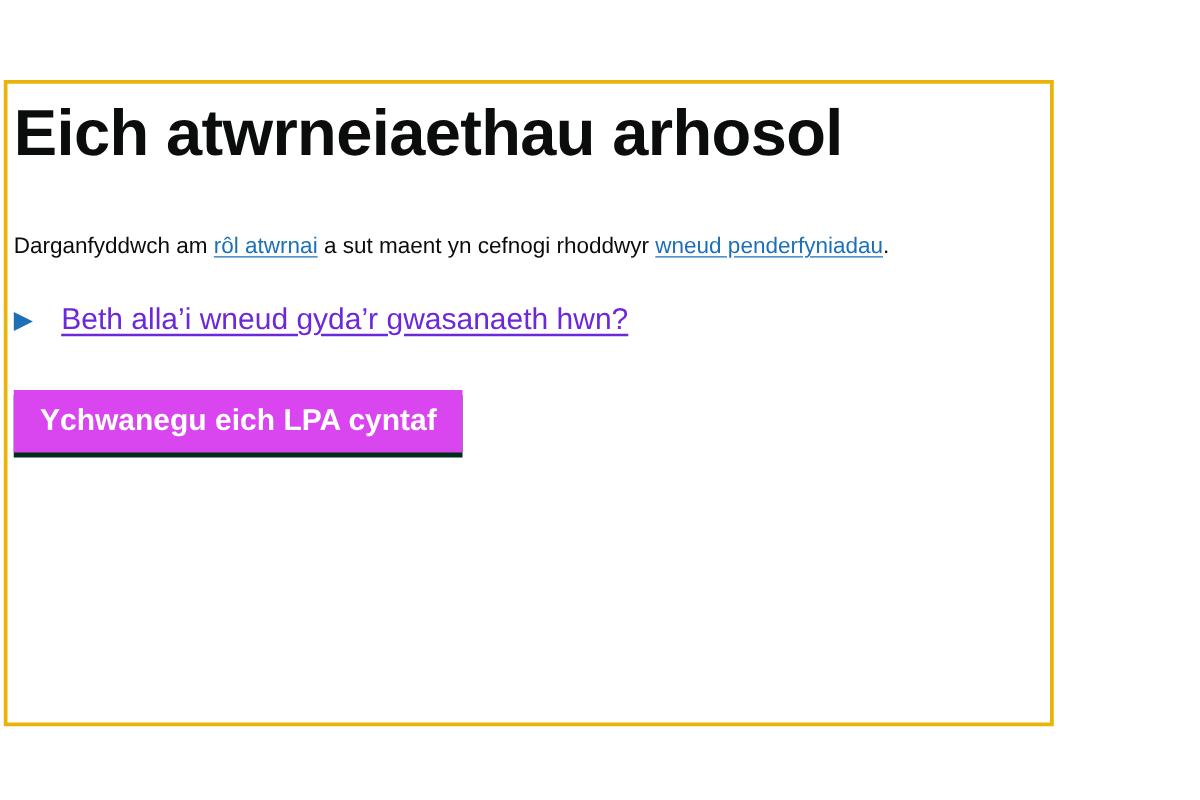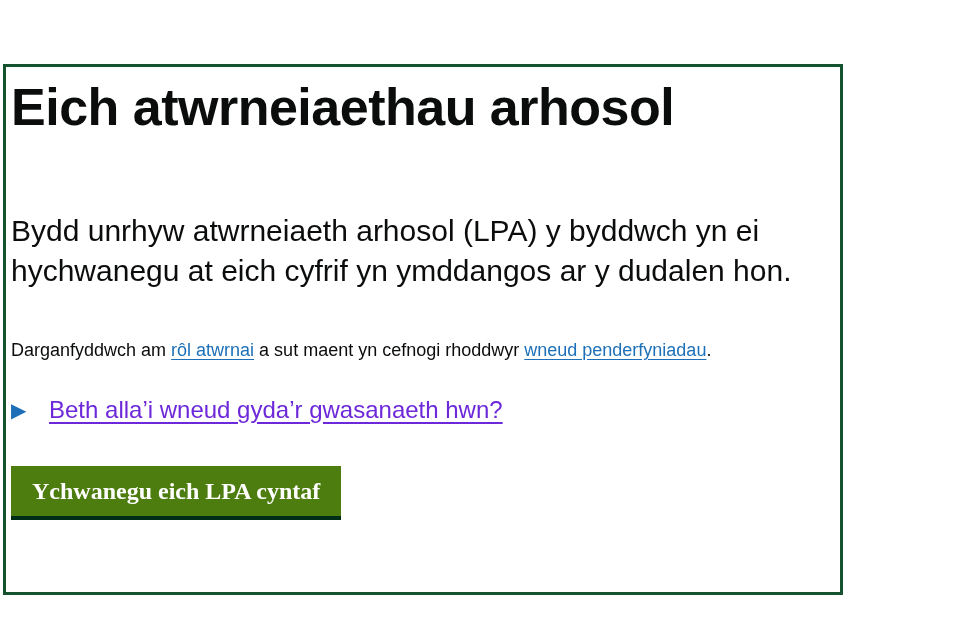--- a/index.html
+++ b/index.html
@@ -14,22 +14,22 @@
     height: 640px;
     background: #ffffff;
     overflow: hidden;
   }
   .panel {
     position: absolute;
     left: 3px;
     top: 64px;
     width: 809px;
     height: 507px;
-    padding: 0 20px 18px 5px;
-    border: 3px solid #14532d;
+    padding: 0 20px 4px 5px;
+    border: 3px solid #eab308;
     background: #ffffff;
     box-sizing: content-box;
   }
   .page-title {
     margin: 10px 0 0 0;
     font-size: 52px;
     line-height: 60px;
     font-weight: 700;
     color: #0b0c0c;
     letter-spacing: -0.5px;
@@ -72,41 +72,40 @@
   }
   .details-link {
     color: #6d28d9;
     text-decoration: underline;
     text-underline-offset: 4px;
   }
   .primary-button {
     display: inline-block;
     margin: 41px 0 0 0;
     border: none;
-    background: #4d7c0f;
+    background: #d946ef;
     color: #ffffff;
-    font-family: Liberation Serif, serif;
+    font-family: Liberation Sans, sans-serif;
     font-size: 24px;
     font-weight: 700;
     line-height: 50px;
     height: 50px;
     padding: 0 21px;
     box-shadow: 0 4px 0 #002d18;
     cursor: pointer;
   }
 </style>
 </head>
 <body>
 
 <div class="viewport">
   <div class="panel">
 
     <h1 class="page-title">Eich atwrneiaethau arhosol</h1>
 
-    <p class="lead-paragraph">Bydd unrhyw atwrneiaeth arhosol (LPA) y byddwch yn ei hychwanegu at eich cyfrif yn ymddangos ar y dudalen hon.</p>
 
     <p class="body-paragraph"><span>Darganfyddwch am </span><a class="text-link" href="#">rôl atwrnai</a><span> a sut maent yn cefnogi rhoddwyr </span><a class="text-link" href="#">wneud penderfyniadau</a><span>.</span></p>
 
     <div class="details-row">
       <span class="details-marker">▶</span>
       <span class="details-link">Beth alla’i wneud gyda’r gwasanaeth hwn?</span>
     </div>
 
     <button class="primary-button">Ychwanegu eich LPA cyntaf</button>
 

